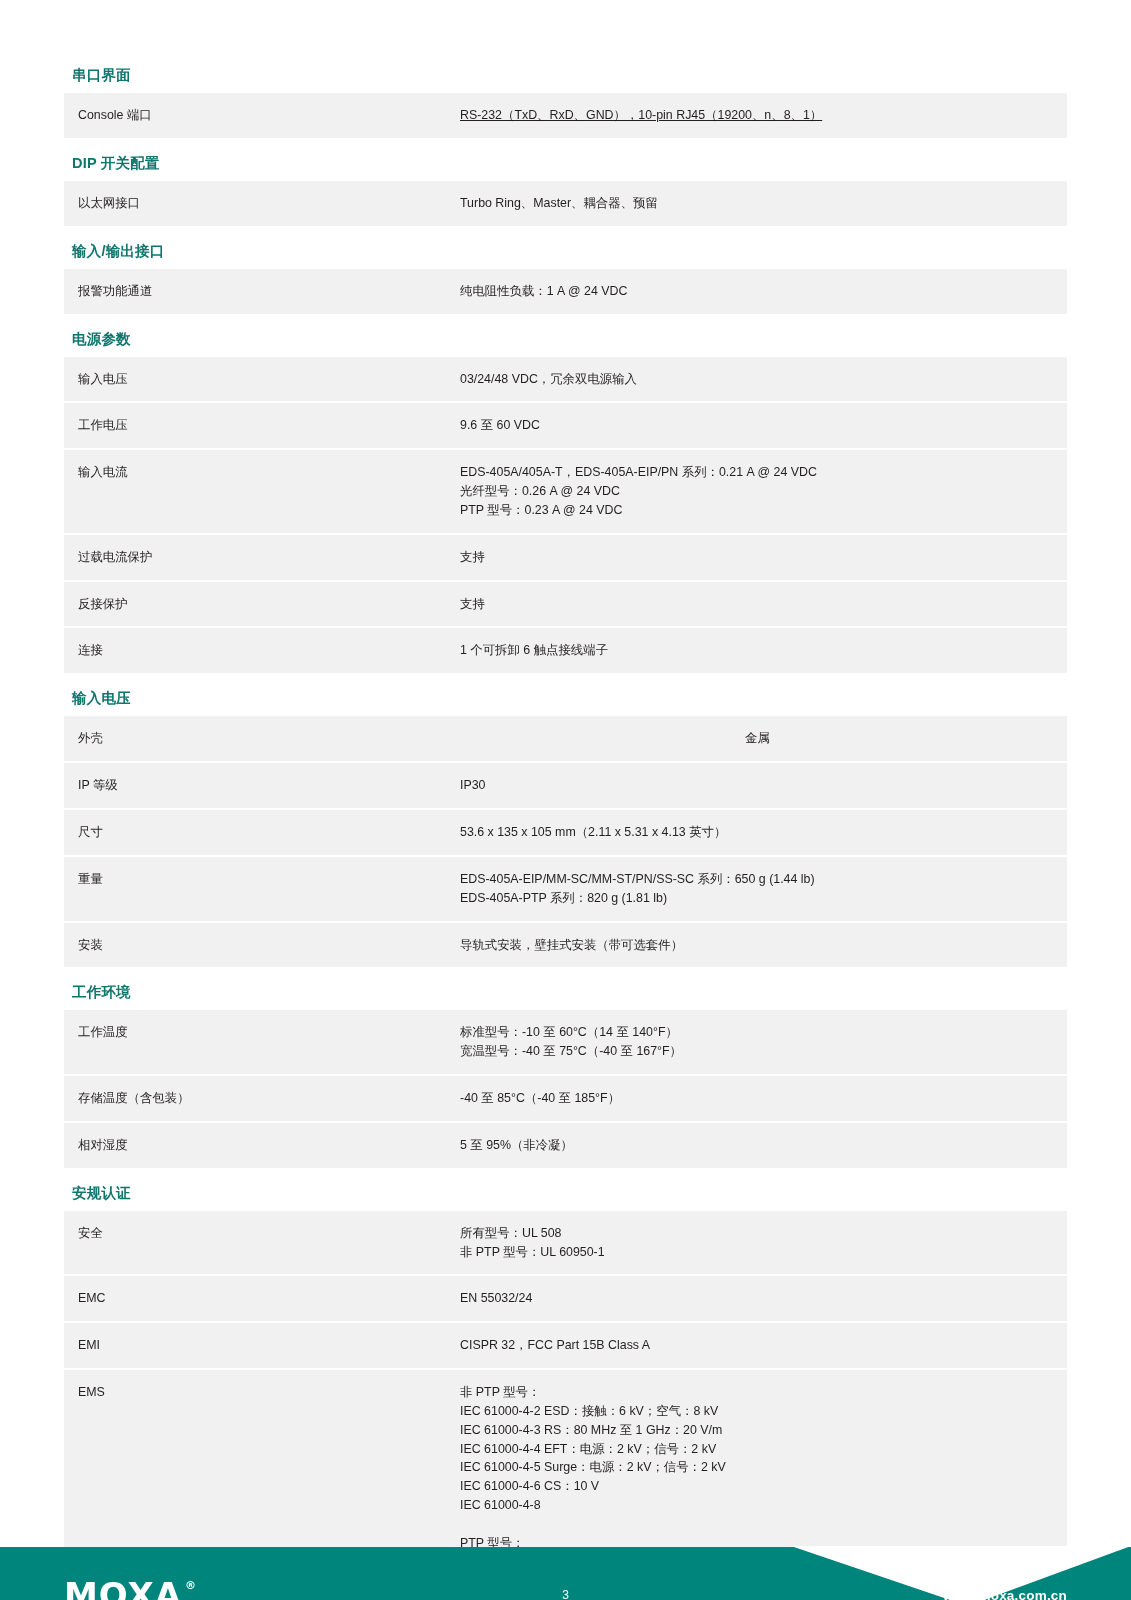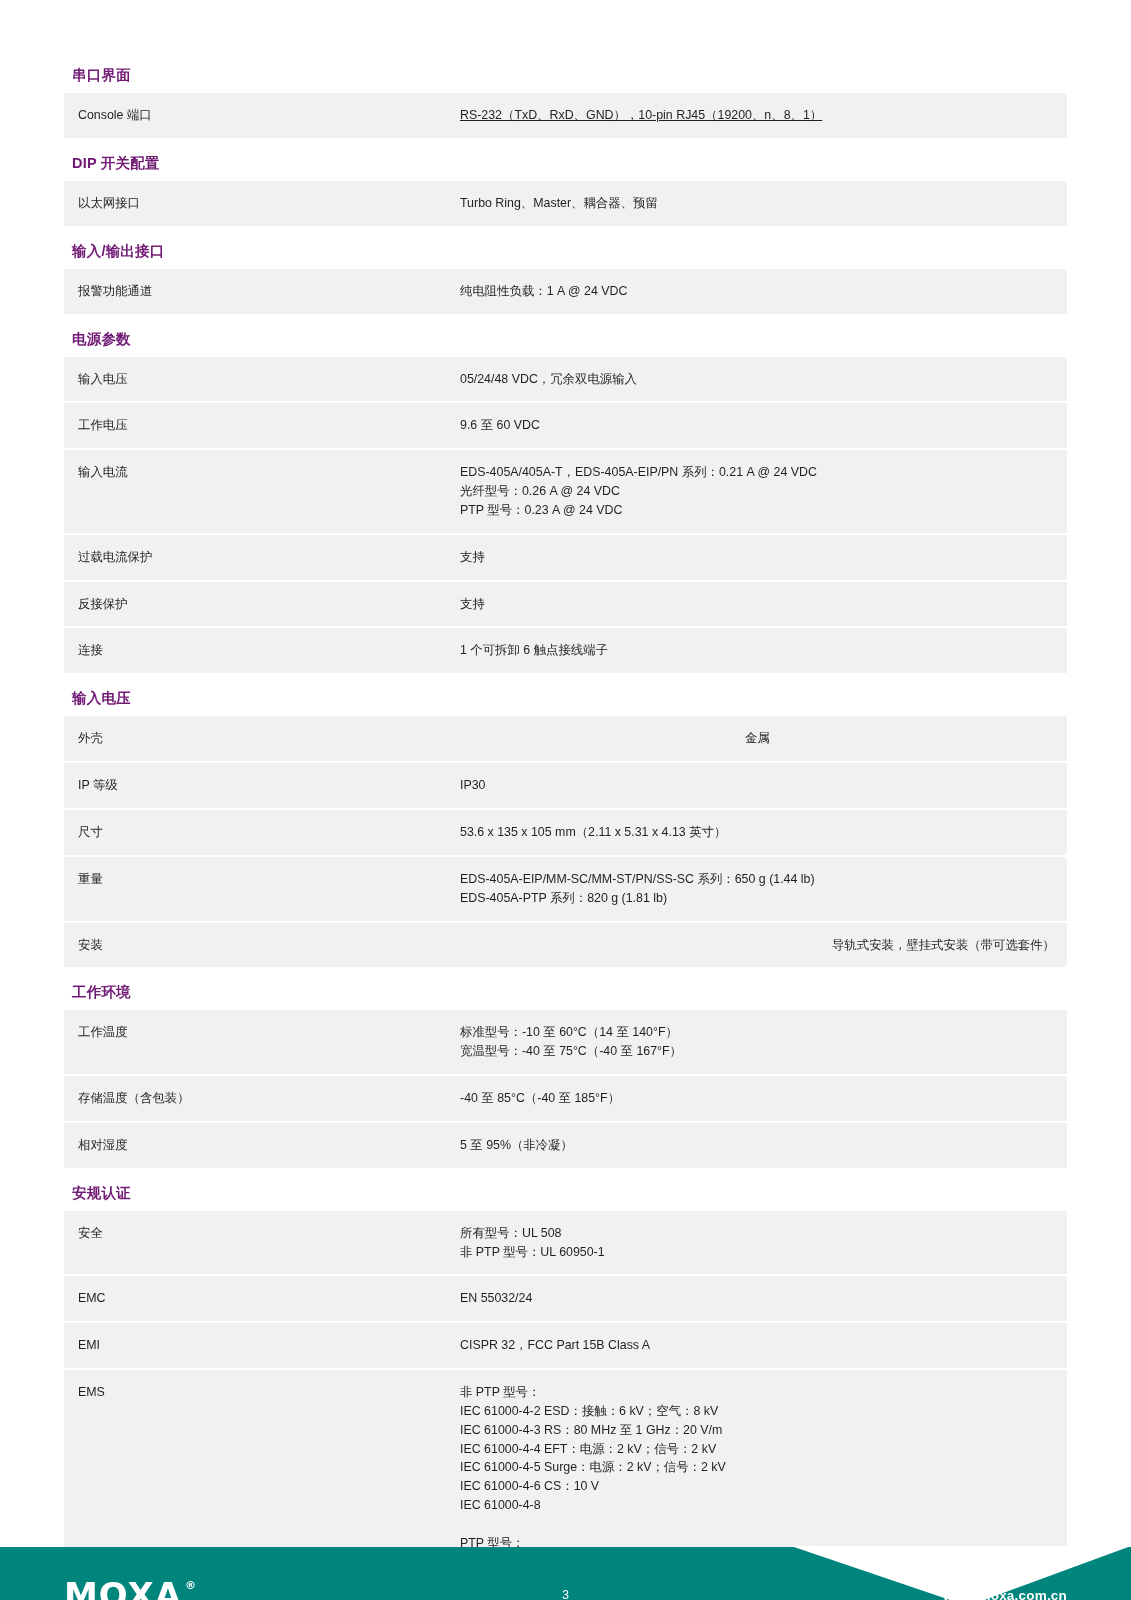--- a/index.html
+++ b/index.html
@@ -22,21 +22,21 @@
     position: relative;
     padding: 0;
     background: #ffffff;
   }
   .content {
     padding: 52px 64px 0 64px;
   }
   .section-title {
     font-size: 14.5px;
     font-weight: bold;
-    color: #701a75;
+    color: #0f766e;
     letter-spacing: 0.2px;
     padding: 14px 0 8px 8px;
   }
   .spec-table {
     width: 100%;
     border-collapse: collapse;
   }
   .spec-row {
     background: #f1f1f1;
     padding-left: 20px;
@@ -141,21 +141,21 @@
               <td class="label">报警功能通道</td>
               <td class="value" style="white-space: pre-wrap;">纯电阻性负载：1 A @ 24 VDC</td>
             </tr>
           </tbody>
         </table>
         <div class="section-title">电源参数</div>
         <table class="spec-table">
           <tbody>
             <tr class="spec-row">
               <td class="label">输入电压</td>
-              <td class="value" style="white-space: pre-wrap;">05/24/48 VDC，冗余双电源输入</td>
+              <td class="value" style="white-space: pre-wrap;">03/24/48 VDC，冗余双电源输入</td>
             </tr>
             <tr class="spec-row">
               <td class="label">工作电压</td>
               <td class="value" style="white-space: pre-wrap;">9.6 至 60 VDC</td>
             </tr>
             <tr class="spec-row">
               <td class="label">输入电流</td>
               <td class="value" style="white-space: pre-wrap;">EDS-405A/405A-T，EDS-405A-EIP/PN 系列：0.21 A @ 24 VDC
 光纤型号：0.26 A @ 24 VDC
 PTP 型号：0.23 A @ 24 VDC</td>
@@ -189,21 +189,21 @@
               <td class="label">尺寸</td>
               <td class="value" style="white-space: pre-wrap;">53.6 x 135 x 105 mm（2.11 x 5.31 x 4.13 英寸）</td>
             </tr>
             <tr class="spec-row">
               <td class="label">重量</td>
               <td class="value" style="white-space: pre-wrap;">EDS-405A-EIP/MM-SC/MM-ST/PN/SS-SC 系列：650 g (1.44 lb)
 EDS-405A-PTP 系列：820 g (1.81 lb)</td>
             </tr>
             <tr class="spec-row">
               <td class="label">安装</td>
-              <td class="value" style="white-space: pre-wrap; text-align: right;">导轨式安装，壁挂式安装（带可选套件）</td>
+              <td class="value" style="white-space: pre-wrap;">导轨式安装，壁挂式安装（带可选套件）</td>
             </tr>
           </tbody>
         </table>
         <div class="section-title">工作环境</div>
         <table class="spec-table">
           <tbody>
             <tr class="spec-row">
               <td class="label">工作温度</td>
               <td class="value" style="white-space: pre-wrap;">标准型号：-10 至 60°C（14 至 140°F）
 宽温型号：-40 至 75°C（-40 至 167°F）</td>

